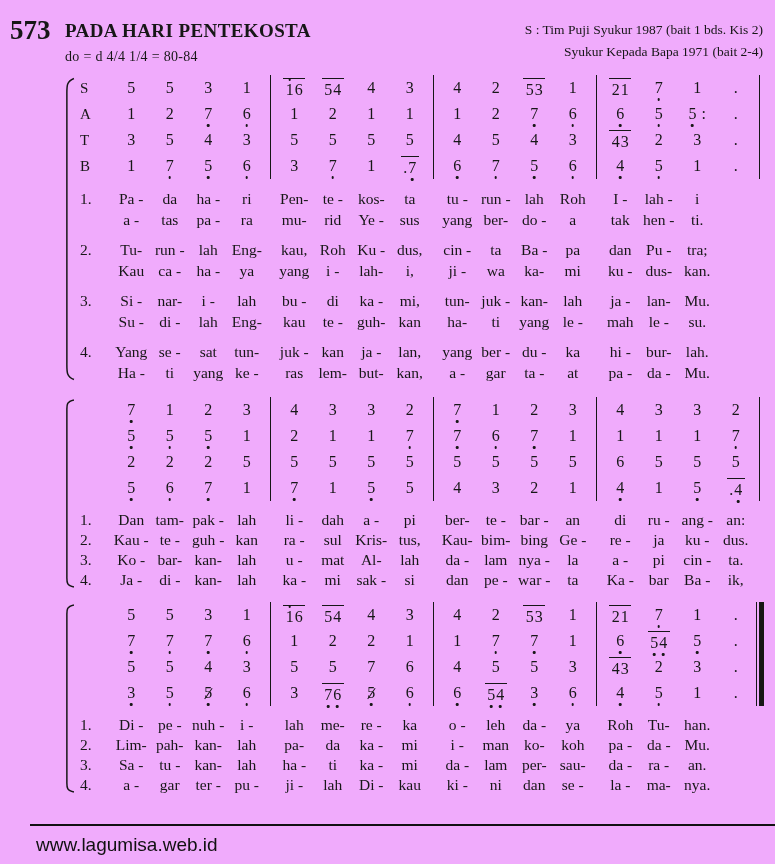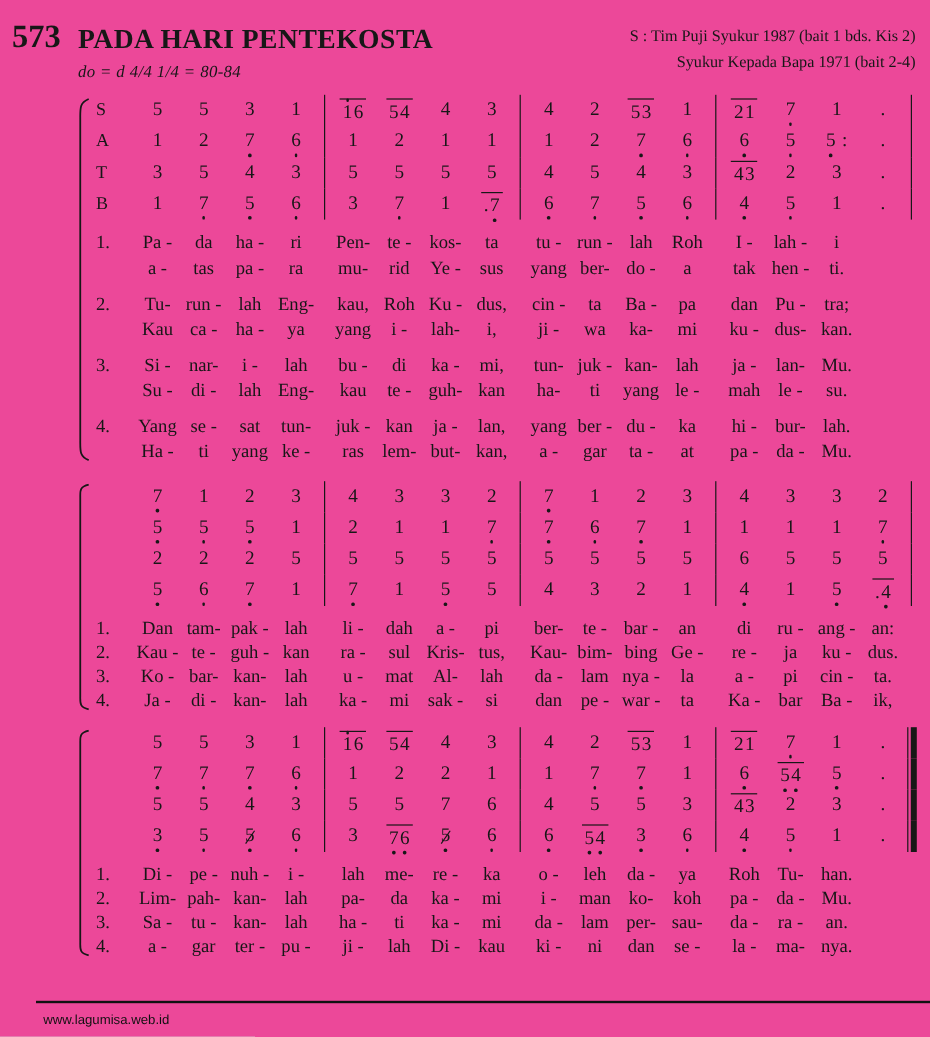--- a/index.html
+++ b/index.html
@@ -1,23 +1,23 @@
 <!DOCTYPE html>
 <html><head>
 <meta charset="utf-8">
 <style>
   html,body{margin:0;padding:0;background:#d8d8d8;}
-  .page{width:775px;height:864px;background:#ec4899;color:#171717;
+  .page{width:775px;height:864px;background:#f0abfc;color:#171717;
         font-family:"Liberation Serif",serif;position:relative;overflow:hidden;margin:0 auto;}
   
   header{display:flex;align-items:flex-start;padding:16px 12px 0 10px;}
   .num{font-size:27px;font-weight:bold;width:55px;line-height:1.1;}
   .head-mid{min-width:230px;}
-  .title{font-size:23px;font-weight:bold;letter-spacing:.4px;margin:4px 0 0 0;text-align:center;}
-  .tempo{font-style:italic;font-size:14px;margin-top:7px;letter-spacing:.3px;}
+  .title{font-size:19px;font-weight:bold;letter-spacing:.4px;margin:4px 0 0 0;text-align:center;}
+  .tempo{font-size:14px;margin-top:7px;letter-spacing:.3px;}
   .credits{margin-left:auto;text-align:right;font-size:13.5px;line-height:1.62;
            padding-top:3px;white-space:nowrap;}
   
   main{margin:10px 0 0 62px;}
   .system{position:relative;padding-left:16px;}
   .sys1{margin-bottom:14px;} .sys2{margin-bottom:12px;}
   .bracket{position:absolute;left:0;top:2px;height:calc(100% - 4px);width:13px;}
   .nrow{display:grid;height:26px;}
   .cell{display:flex;align-items:center;justify-content:center;font-size:16px;}
   .labelcell{justify-content:flex-start;font-size:15px;padding-left:2px;}
@@ -41,21 +41,21 @@
   .lyrics{margin-top:9px;}
   .lrow{display:grid;height:21px;font-size:15.5px;}
   .lrow.compact{height:20px;}
   .lrow.vgap{margin-top:9px;}
   .syll{display:flex;align-items:center;justify-content:center;white-space:nowrap;}
   .vnum{display:flex;align-items:center;justify-content:flex-start;padding-left:2px;}
   
   footer{position:absolute;left:0;right:0;bottom:8px;}
   footer .rule{border:0;border-top:2px solid #111;margin:0 0 6px 30px;}
   .frow{display:flex;justify-content:space-between;
-        font-family:"Liberation Sans",sans-serif;font-size:11px;
+        font-family:"Liberation Sans",sans-serif;font-size:19px;
         padding:2px 32px 0 36px;color:#111;}
 </style>
 </head>
 <body>
 
 <div class="page">
 
   <header>
     <div class="num">573</div>
     <div class="head-mid">

